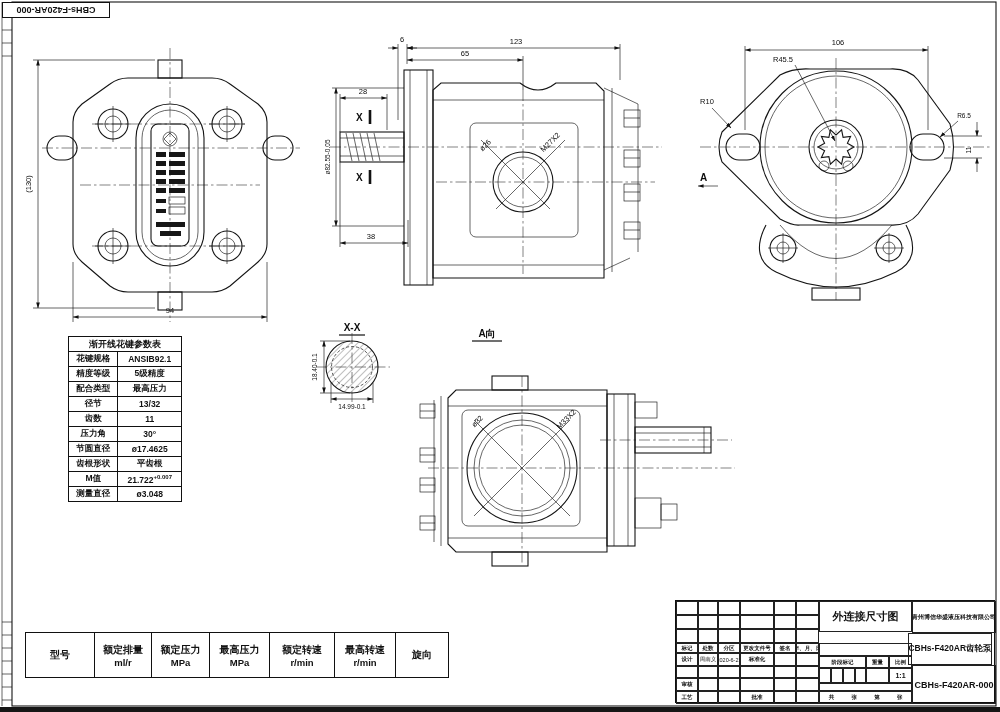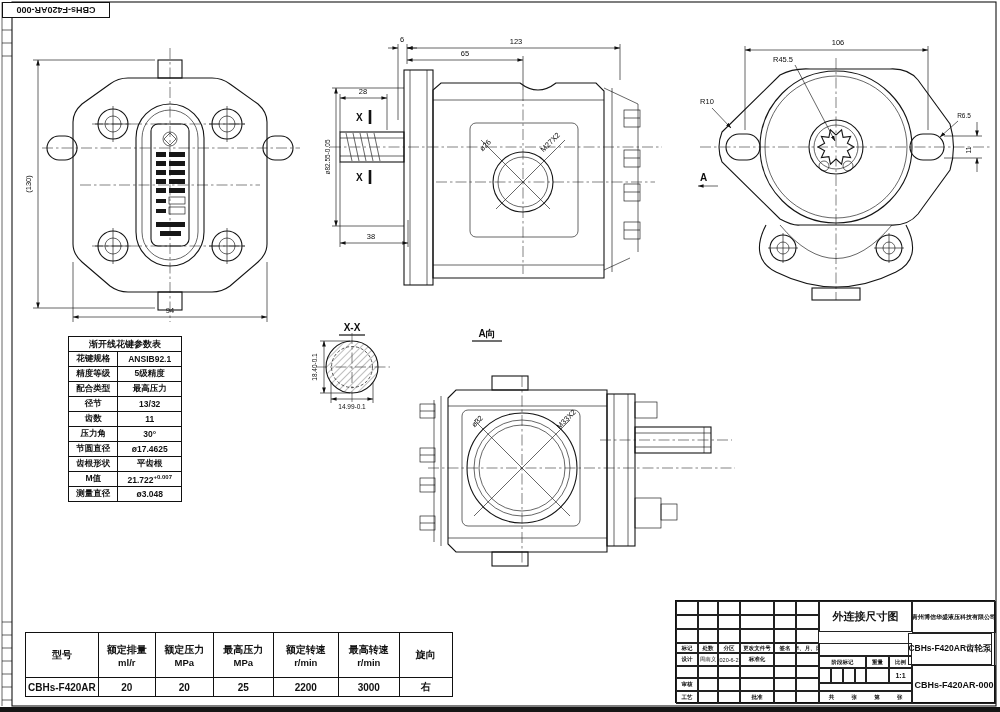--- a/index.html
+++ b/index.html
@@ -413,29 +413,20 @@
     <td style="width:60px">
       <div>额定转速</div>
       <div class="h2">r/min</div>
           </td>
     <td style="width:56px">
       <div>最高转速</div>
       <div class="h2">r/min</div>
           </td>
     <td style="width:48px">旋向</td>
   </tr>
-  <tr class="dt">
-    <td>CBHs-F420AR</td>
-    <td>20</td>
-    <td>20</td>
-    <td>25</td>
-    <td>2200</td>
-    <td>3000</td>
-    <td>右</td>
-  </tr>
   </tbody>
 </table>
 
 <div id="title-block">
 
   <div class="tb" style="left:0;top:0;width:22px;height:14px"></div>
       <div class="tb" style="left:22px;top:0;width:20px;height:14px"></div>
       <div class="tb" style="left:42px;top:0;width:22px;height:14px"></div>
       <div class="tb" style="left:64px;top:0;width:34px;height:14px"></div>
       <div class="tb" style="left:98px;top:0;width:22px;height:14px"></div>

